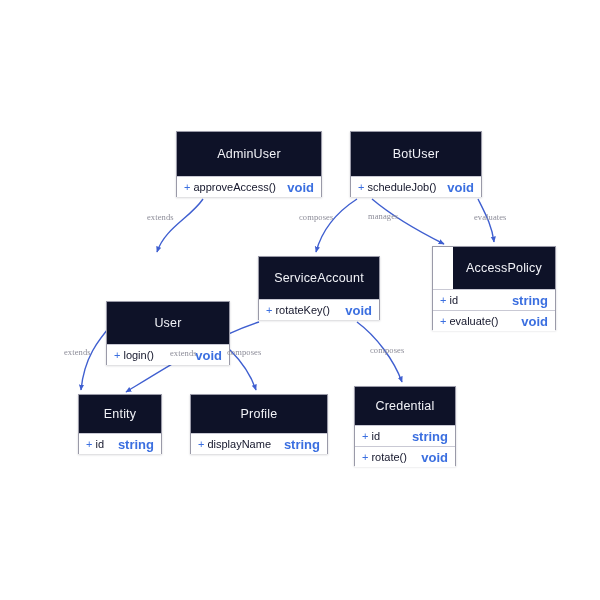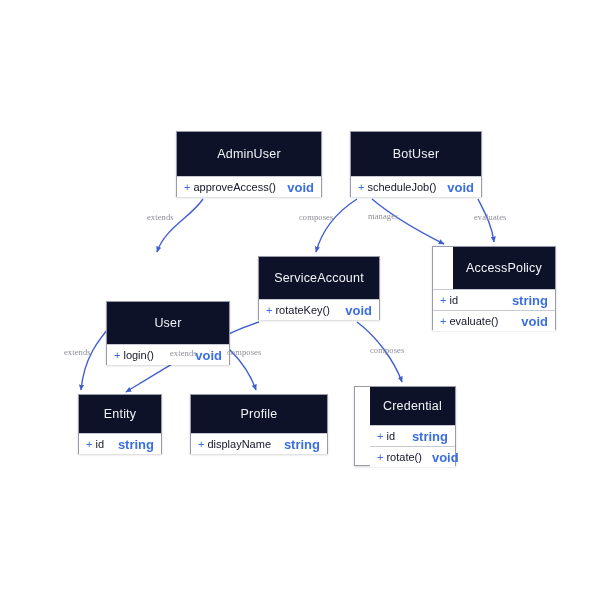--- a/index.html
+++ b/index.html
@@ -182,21 +182,21 @@
       <div class="uml-node" style="left: 190px; top: 394px; width: 138px; height: 60px;">
         <div class="uml-header" style="height: 38px;">Profile</div>
         <div class="uml-row">
           <span class="member-left">
             <span class="vis">+</span>
             <span class="member-name">displayName</span>
           </span>
           <span class="member-type">string</span>
         </div>
       </div>
-      <div class="uml-node" style="left: 354px; top: 386px; width: 102px; height: 80px; padding-left: 15px;">
+      <div class="uml-node" style="left: 354px; top: 386px; width: 102px; height: 80px;">
         <div class="uml-header" style="height: 38px;">Credential</div>
         <div class="uml-row">
           <span class="member-left">
             <span class="vis">+</span>
             <span class="member-name">id</span>
           </span>
           <span class="member-type">string</span>
         </div>
         <div class="uml-row">
           <span class="member-left">

